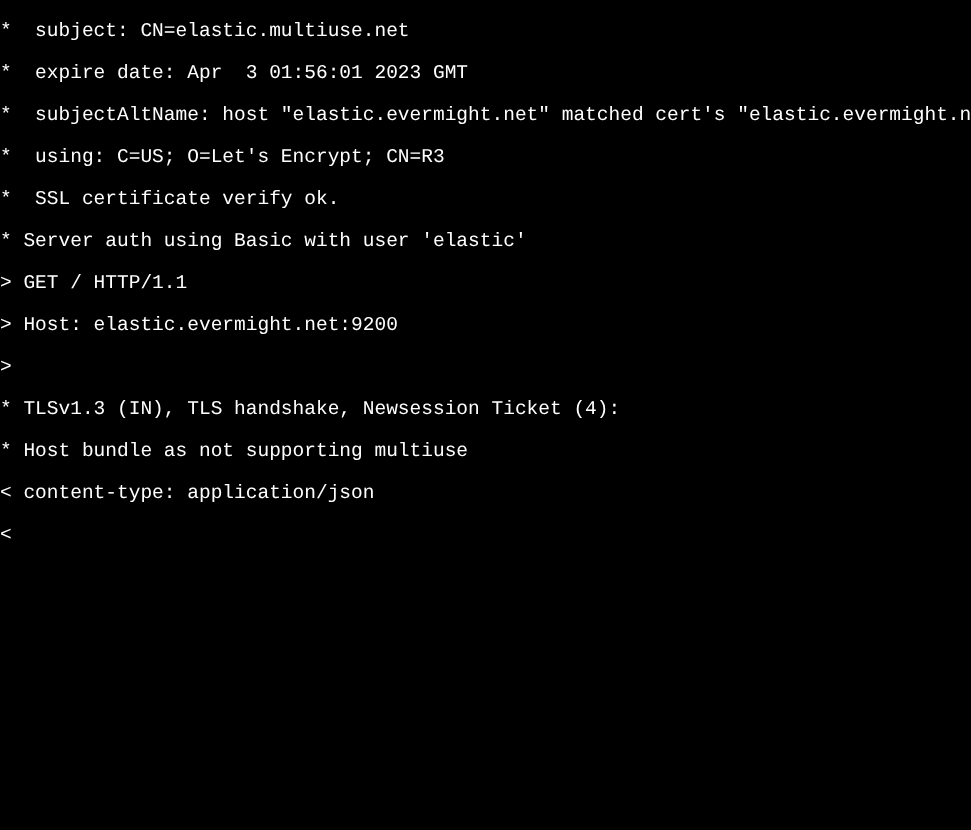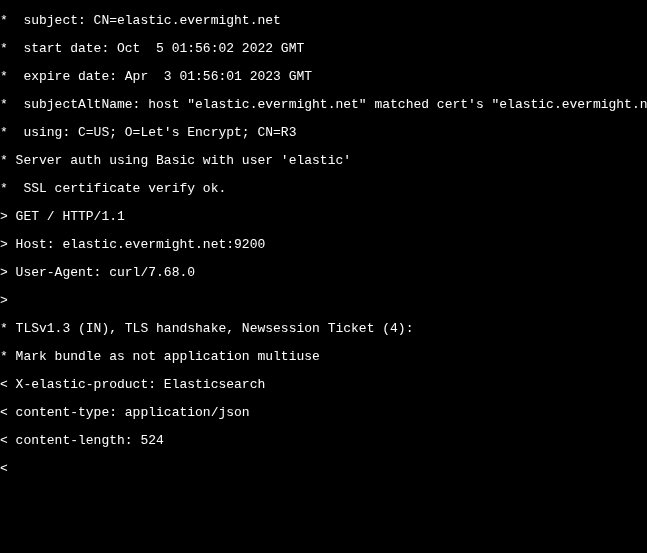--- a/index.html
+++ b/index.html
@@ -16,36 +16,32 @@
     }
     .terminal {
       white-space: pre;
       padding: 0;
     }
   </style>
 </head>
 <body>
 
 <div class="terminal">
-<div>*  subject: CN=elastic.evermight.net</div>
-<div>*  start date: Oct  5 01:56:02 2022 GMT</div>
+<div>*  subject: CN=elastic.multiuse.net</div>
 <div>*  expire date: Apr  3 01:56:01 2023 GMT</div>
 <div>*  subjectAltName: host "elastic.evermight.net" matched cert's "elastic.evermight.net"</div>
 <div>*  using: C=US; O=Let's Encrypt; CN=R3</div>
+<div>*  SSL certificate verify ok.</div>
 <div>* Server auth using Basic with user 'elastic'</div>
-<div>*  SSL certificate verify ok.</div>
 <div>&gt; GET / HTTP/1.1</div>
 <div>&gt; Host: elastic.evermight.net:9200</div>
-<div>&gt; User-Agent: curl/7.68.0</div>
 <div>&gt;</div>
 <div>* TLSv1.3 (IN), TLS handshake, Newsession Ticket (4):</div>
-<div>* Mark bundle as not application multiuse</div>
-<div>&lt; X-elastic-product: Elasticsearch</div>
+<div>* Host bundle as not supporting multiuse</div>
 <div>&lt; content-type: application/json</div>
-<div>&lt; content-length: 524</div>
 <div>&lt;</div>
 
 
 
 
 
 
 
 
 

